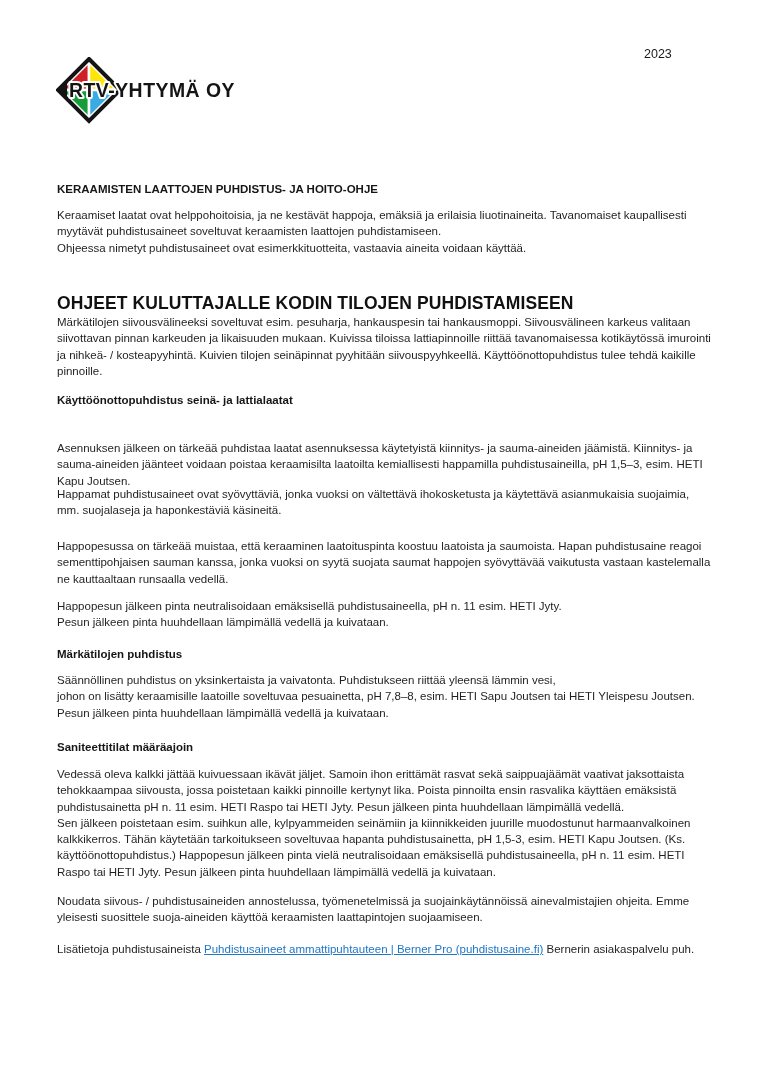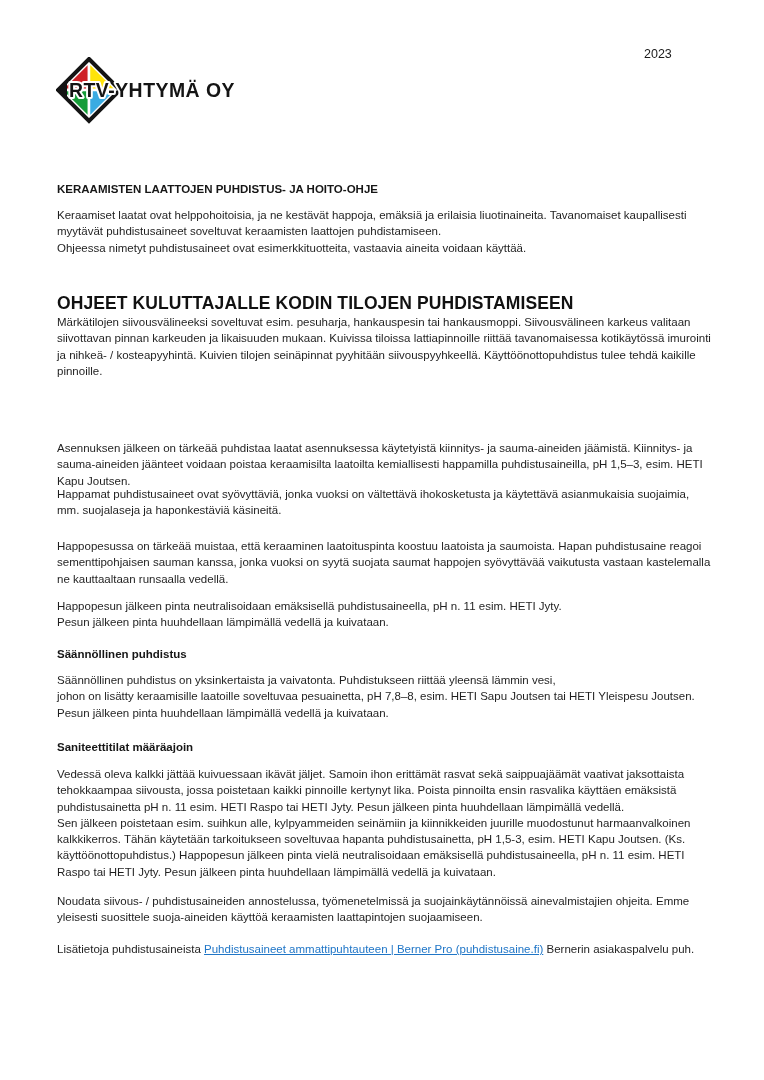--- a/index.html
+++ b/index.html
@@ -92,31 +92,32 @@
 
   <div class="block h-small" style="top:181px">KERAAMISTEN LAATTOJEN PUHDISTUS- JA HOITO-OHJE</div>
 
   <div class="block" style="top:207px">Keraamiset laatat ovat helppohoitoisia, ja ne kestävät happoja, emäksiä ja erilaisia liuotinaineita. Tavanomaiset kaupallisesti myytävät puhdistusaineet soveltuvat keraamisten laattojen puhdistamiseen.
 Ohjeessa nimetyt puhdistusaineet ovat esimerkkituotteita, vastaavia aineita voidaan käyttää.</div>
 
   <div class="block h-main" style="top:292px">OHJEET KULUTTAJALLE KODIN TILOJEN PUHDISTAMISEEN</div>
 
   <div class="block" style="top:314px">Märkätilojen siivousvälineeksi soveltuvat esim. pesuharja, hankauspesin tai hankausmoppi. Siivousvälineen karkeus valitaan siivottavan pinnan karkeuden ja likaisuuden mukaan. Kuivissa tiloissa lattiapinnoille riittää tavanomaisessa kotikäytössä imurointi ja nihkeä- / kosteapyyhintä. Kuivien tilojen seinäpinnat pyyhitään siivouspyyhkeellä. Käyttöönottopuhdistus tulee tehdä kaikille pinnoille.</div>
 
+  <div class="block h-small" style="top:392px">Käyttöönottopuhdistus seinä- ja lattialaatat</div>
 
   <div class="block" style="top:440px">Asennuksen jälkeen on tärkeää puhdistaa laatat asennuksessa käytetyistä kiinnitys- ja sauma-aineiden jäämistä. Kiinnitys- ja sauma-aineiden jäänteet voidaan poistaa keraamisilta laatoilta kemiallisesti happamilla puhdistusaineilla, pH 1,5–3, esim. HETI Kapu Joutsen.</div>
 
   <div class="block" style="top:486px">Happamat puhdistusaineet ovat syövyttäviä, jonka vuoksi on vältettävä ihokosketusta ja käytettävä asianmukaisia suojaimia, mm. suojalaseja ja haponkestäviä käsineitä.</div>
 
   <div class="block" style="top:538px">Happopesussa on tärkeää muistaa, että keraaminen laatoituspinta koostuu laatoista ja saumoista. Hapan puhdistusaine reagoi sementtipohjaisen sauman kanssa, jonka vuoksi on syytä suojata saumat happojen syövyttävää vaikutusta vastaan kastelemalla ne kauttaaltaan runsaalla vedellä.</div>
 
   <div class="block" style="top:598px">Happopesun jälkeen pinta neutralisoidaan emäksisellä puhdistusaineella, pH n. 11 esim. HETI Jyty.
 Pesun jälkeen pinta huuhdellaan lämpimällä vedellä ja kuivataan.</div>
 
-  <div class="block h-small" style="top:646px">Säännöllinen puhdistus</div>
+  <div class="block h-small" style="top:646px">Märkätilojen puhdistus</div>
 
   <div class="block" style="top:672px">Säännöllinen puhdistus on yksinkertaista ja vaivatonta. Puhdistukseen riittää yleensä lämmin vesi,
 johon on lisätty keraamisille laatoille soveltuvaa pesuainetta, pH 7,8–8, esim. HETI Sapu Joutsen tai HETI Yleispesu Joutsen.
 Pesun jälkeen pinta huuhdellaan lämpimällä vedellä ja kuivataan.</div>
 
   <div class="block h-small" style="top:739px">Saniteettitilat määräajoin</div>
 
   <div class="block" style="top:766px">Vedessä oleva kalkki jättää kuivuessaan ikävät jäljet. Samoin ihon erittämät rasvat sekä saippuajäämät vaativat jaksottaista tehokkaampaa siivousta, jossa poistetaan kaikki pinnoille kertynyt lika. Poista pinnoilta ensin rasvalika käyttäen emäksistä puhdistusainetta pH n. 11 esim. HETI Raspo tai HETI Jyty. Pesun jälkeen pinta huuhdellaan lämpimällä vedellä.
 Sen jälkeen poistetaan esim. suihkun alle, kylpyammeiden seinämiin ja kiinnikkeiden juurille muodostunut harmaanvalkoinen kalkkikerros. Tähän käytetään tarkoitukseen soveltuvaa hapanta puhdistusainetta, pH 1,5-3, esim. HETI Kapu Joutsen. (Ks. käyttöönottopuhdistus.) Happopesun jälkeen pinta vielä neutralisoidaan emäksisellä puhdistusaineella, pH n. 11 esim. HETI Raspo tai HETI Jyty. Pesun jälkeen pinta huuhdellaan lämpimällä vedellä ja kuivataan.</div>
 

